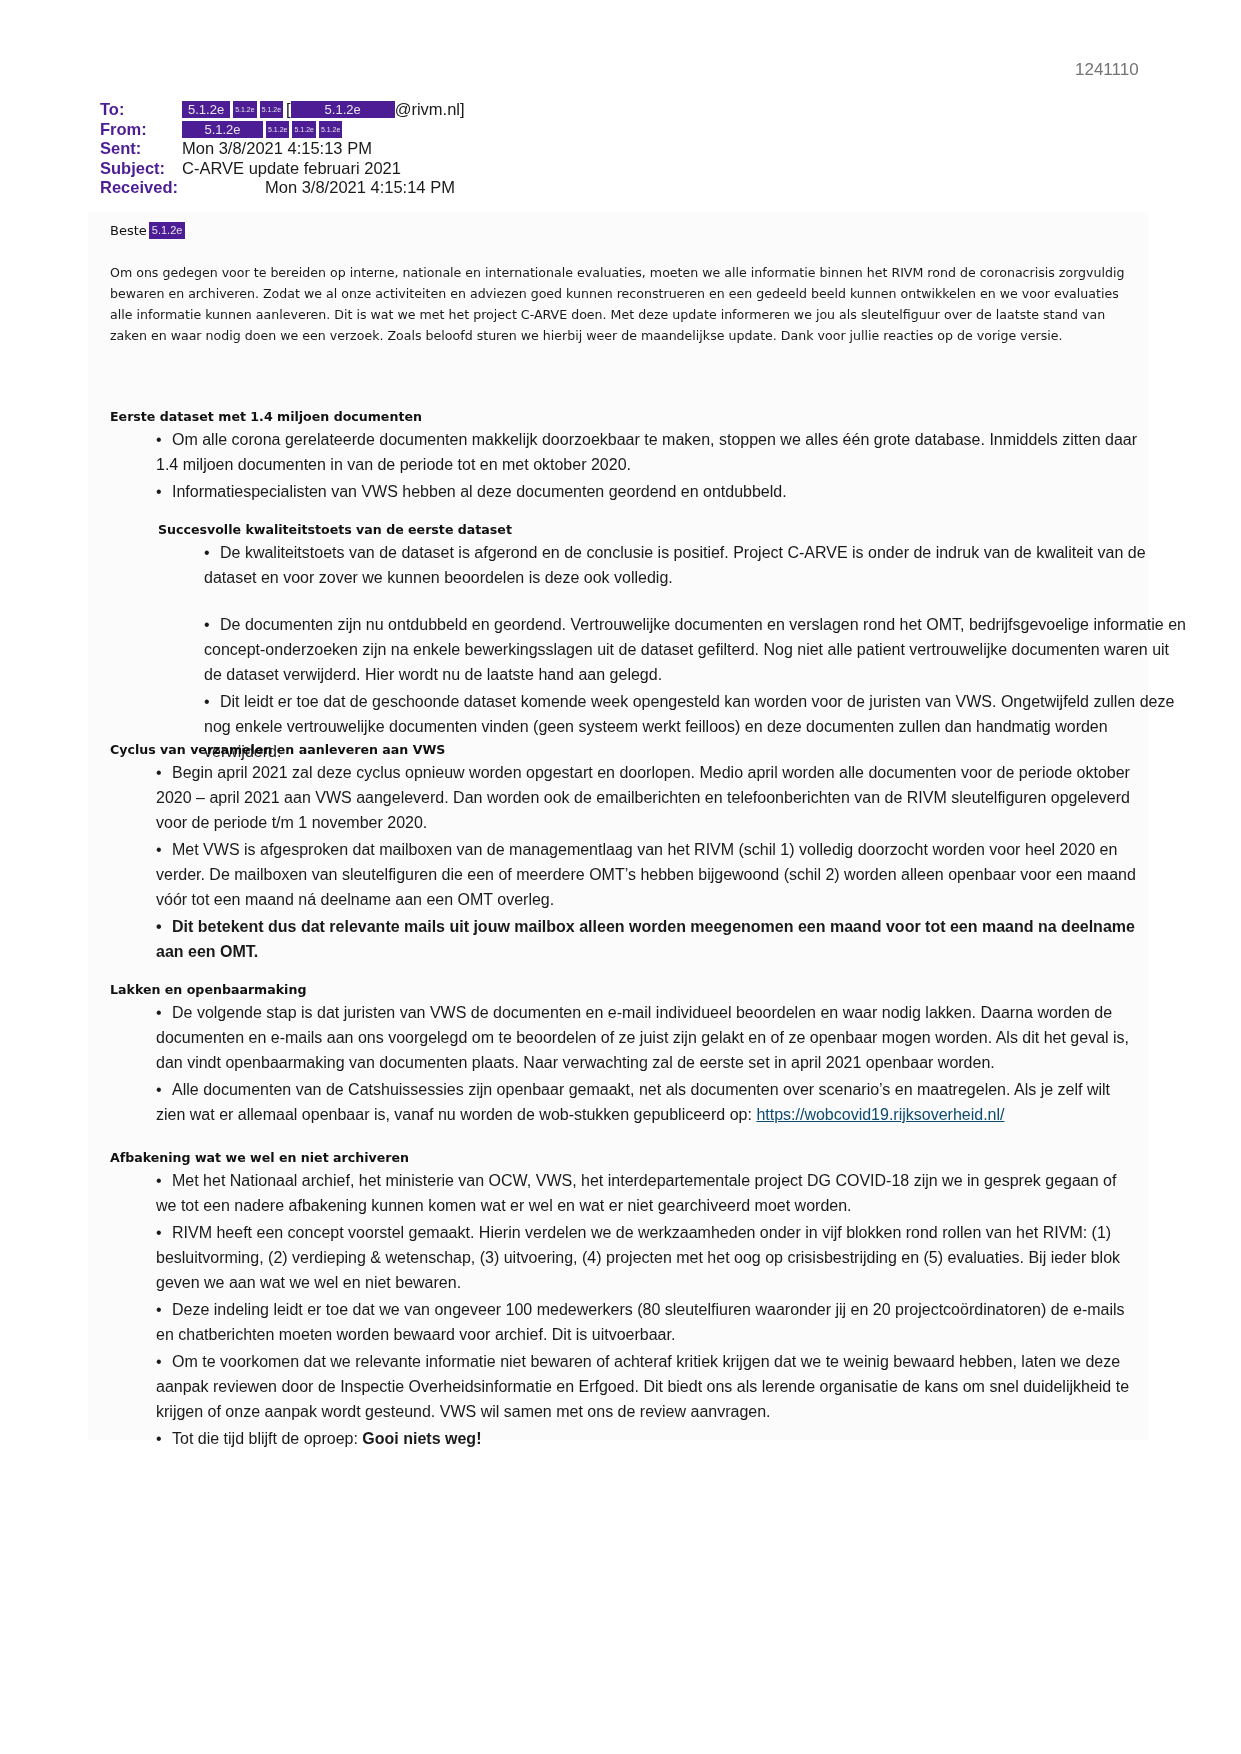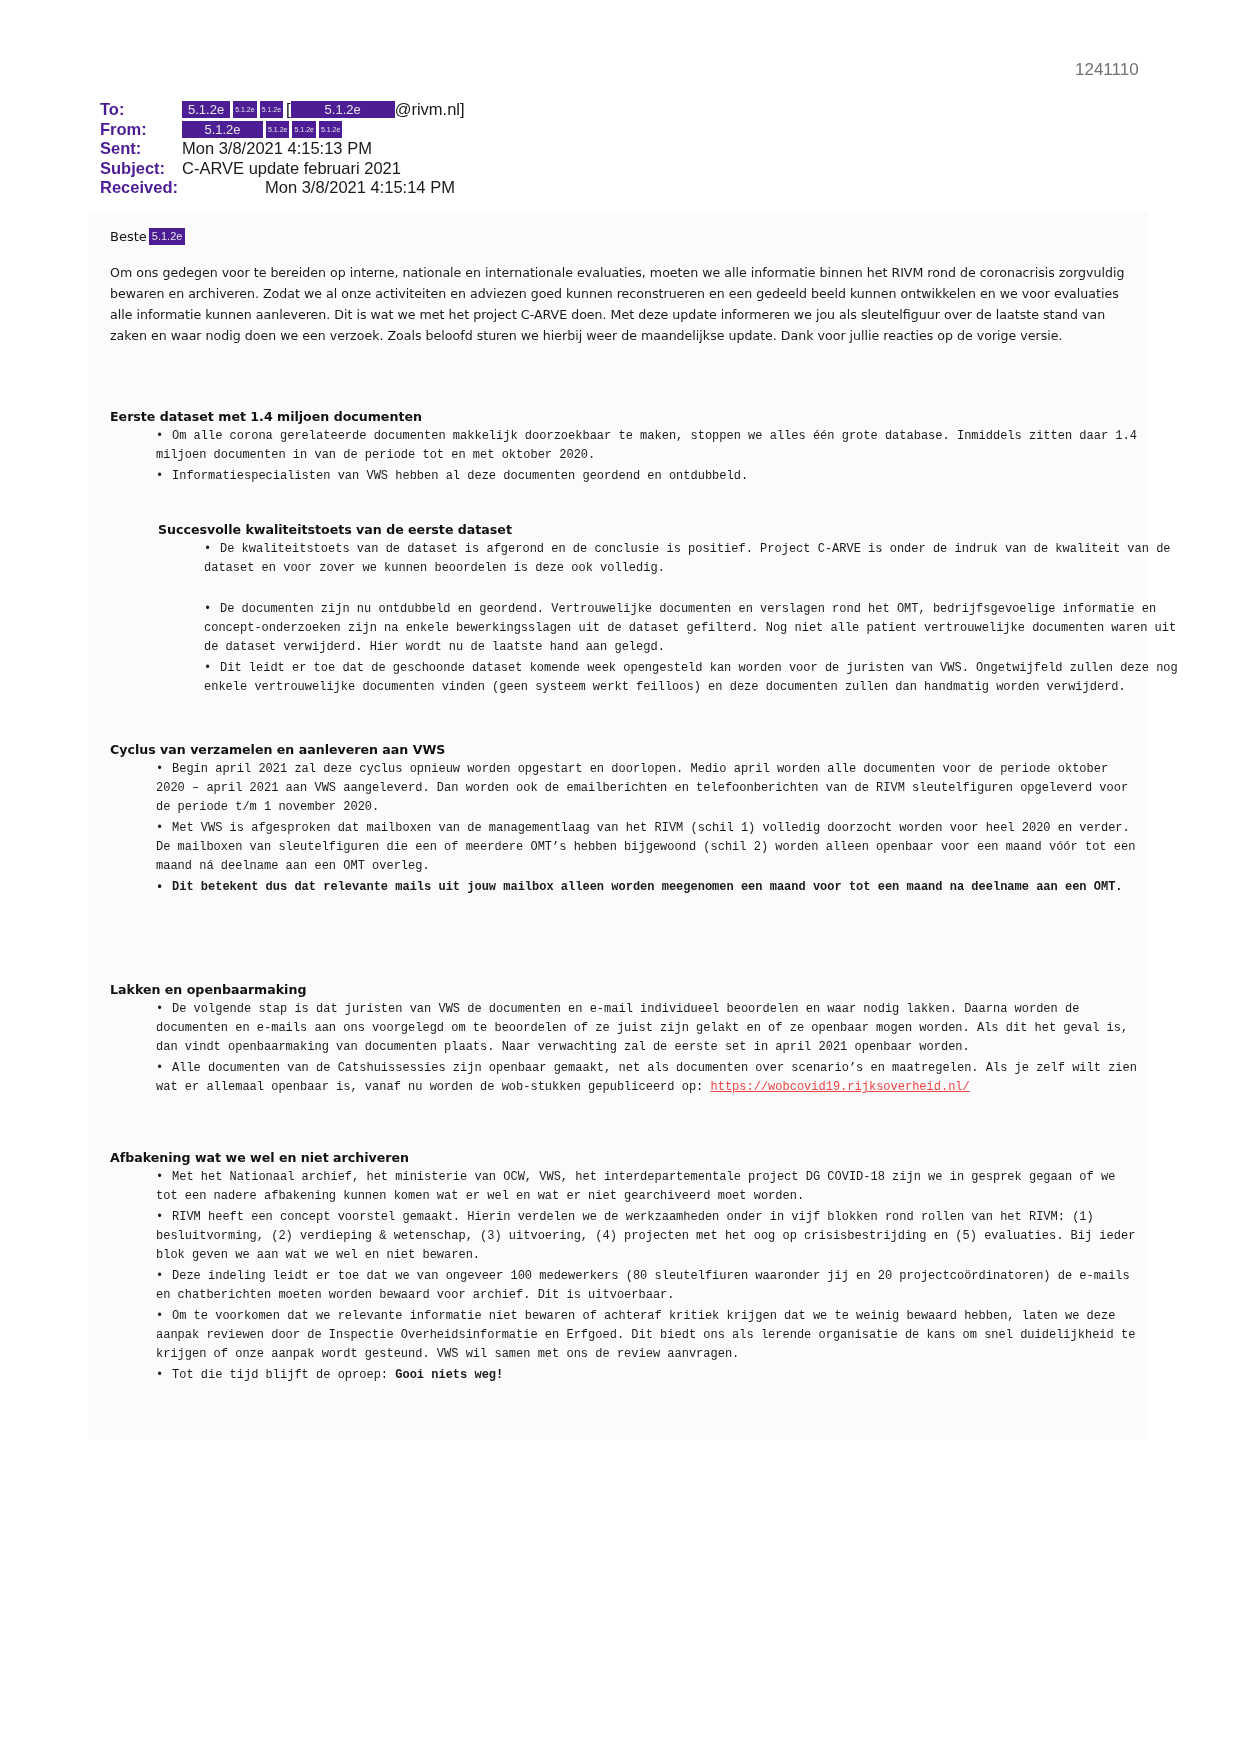--- a/index.html
+++ b/index.html
@@ -12,32 +12,32 @@
   .hval { color: #1a1a1a; }
   .redact { display: inline-block; background: #4c1d95; color: #e6e6e6; font-family: "Liberation Sans", sans-serif; padding: 0 3px; margin-right: 3px; height: 17px; line-height: 17px; vertical-align: middle; }
   .r-big { font-size: 13px; padding: 0 6px; }
   .r-small { font-size: 7px; padding: 0 2px; }
   .r-wide { width: 98px; text-align: center; font-size: 13px; margin-right: 0; }
   .r-from { width: 75px; text-align: center; font-size: 13px; }
   .received-val { margin-left: 83px; }
 
   .body-box { position: absolute; left: 88px; top: 212px; width: 1060px; height: 1228px; background: #fbfbfb; }
 
-  .greeting { position: absolute; left: 110px; top: 228px; font-family: "DejaVu Sans", sans-serif; font-size: 13px; display: flex; align-items: center; justify-content: space-between; }
+  .greeting { position: absolute; left: 110px; top: 222px; font-family: "DejaVu Sans", sans-serif; font-size: 13px; display: flex; align-items: center; justify-content: space-between; }
   .greeting .redact { margin-left: 2px; font-size: 11px; font-family: "Liberation Sans", sans-serif; }
 
   .intro { position: absolute; left: 110px; top: 262px; width: 1030px; font-family: "DejaVu Sans", sans-serif; font-size: 12.6px; line-height: 21px; color: #1a1a1a; }
 
   .section { position: absolute; left: 110px; width: 1030px; }
   .sec-title { font-family: "DejaVu Sans", sans-serif; font-weight: bold; font-size: 12.6px; line-height: 20px; color: #111; }
-  .bullet { font-family: Liberation Mono, monospace; font-size: 12px; line-height: 19px; color: #1a1a1a; padding-left: 46px; margin-bottom: 2px; }
+  .bullet { font-family: Liberation Sans, sans-serif; font-size: 16px; line-height: 25px; color: #1a1a1a; padding-left: 46px; margin-bottom: 2px; }
   .bullet .dot { display: inline-block; width: 16px; }
   .bullet.bold { font-weight: bold; }
   .gap { height: 20px; }
-  .link { text-decoration: underline; color: #ef4444; }
+  .link { text-decoration: underline; color: #0c4a6e; }
 </style>
 </head>
 <body>
 
 <div class="doc-id">1241110</div>
 
 <div class="header">
   <div class="hrow">
     <span class="hlabel">To:</span>
     <span class="redact r-big">5.1.2e</span>

